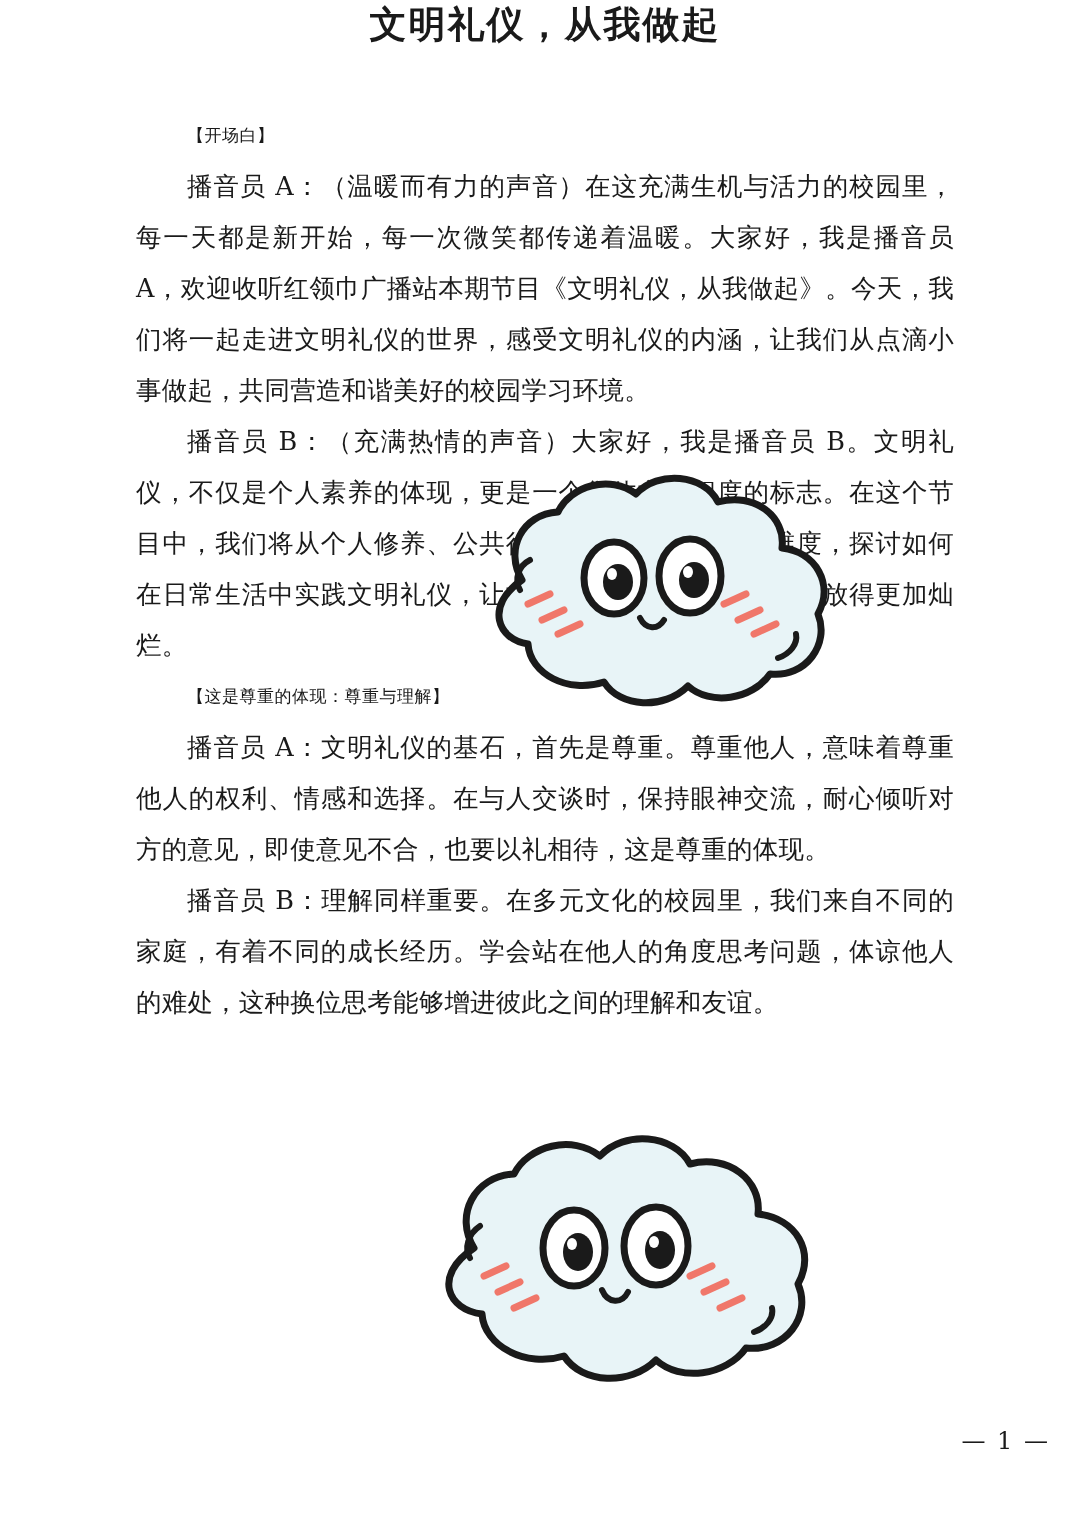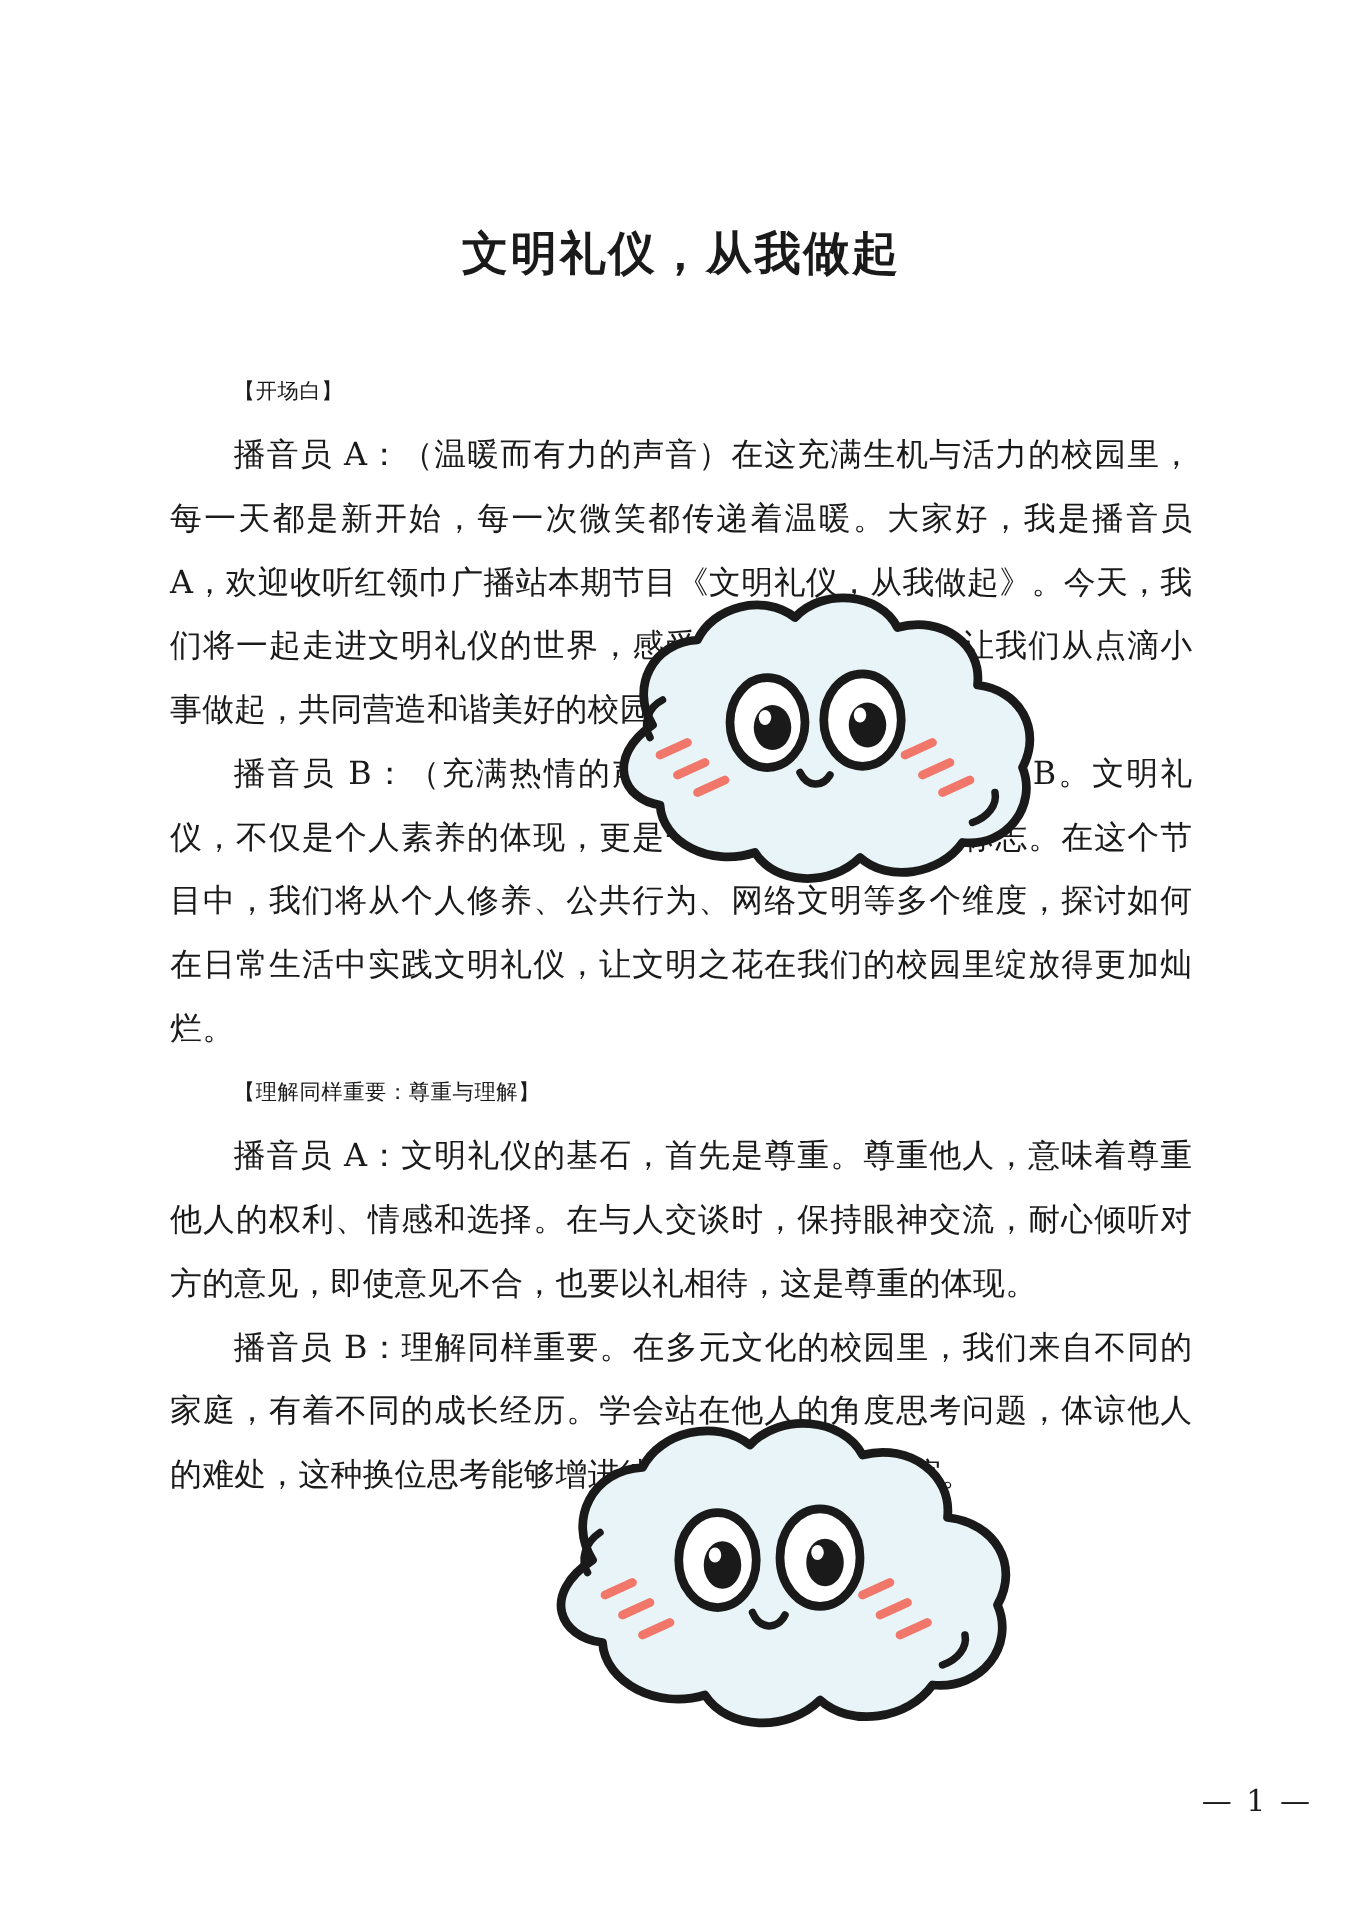--- a/index.html
+++ b/index.html
@@ -18,21 +18,20 @@
   }
   .content {
     position: absolute;
     left: 136px;
     top: 0;
     width: 818px;
     height: 1527px;
   }
   .doc-title {
     margin: 0;
-    padding-top: 178px;
     text-align: center;
     font-size: 37px;
     font-weight: bold;
     letter-spacing: 2px;
     font-family: "DejaVu Serif", "Liberation Serif", serif;
   }
   .section-head {
     margin: 0;
     font-size: 17px;
     line-height: 51px;
@@ -91,21 +90,21 @@
   <div class="content">
 
     <h1 class="doc-title">文明礼仪，从我做起</h1>
 
     <div class="spacer-top"></div>
 
     <p class="section-head">【开场白】</p>
     <p class="para">播音员 A：（温暖而有力的声音）在这充满生机与活力的校园里，每一天都是新开始，每一次微笑都传递着温暖。大家好，我是播音员 A，欢迎收听红领巾广播站本期节目《文明礼仪，从我做起》。今天，我们将一起走进文明礼仪的世界，感受文明礼仪的内涵，让我们从点滴小事做起，共同营造和谐美好的校园学习环境。</p>
     <p class="para">播音员 B：（充满热情的声音）大家好，我是播音员 B。文明礼仪，不仅是个人素养的体现，更是一个集体文明程度的标志。在这个节目中，我们将从个人修养、公共行为、网络文明等多个维度，探讨如何在日常生活中实践文明礼仪，让文明之花在我们的校园里绽放得更加灿烂。</p>
 
-    <p class="section-head">【理解同样重要：尊重与理解】</p>
+    <p class="section-head">【这是尊重的体现：尊重与理解】</p>
     <p class="para">播音员 A：文明礼仪的基石，首先是尊重。尊重他人，意味着尊重他人的权利、情感和选择。在与人交谈时，保持眼神交流，耐心倾听对方的意见，即使意见不合，也要以礼相待，这是尊重的体现。</p>
     <p class="para">播音员 B：理解同样重要。在多元文化的校园里，我们来自不同的家庭，有着不同的成长经历。学会站在他人的角度思考问题，体谅他人的难处，这种换位思考能够增进彼此之间的理解和友谊。</p>
 
   </div>
 
   <div class="cloud" id="cloud-one">
     <svg viewBox="0 0 452 250" xmlns="http://www.w3.org/2000/svg">
       <path d="M104 112 C86 82 104 46 140 44 C152 18 192 6 218 26 C240 2 286 6 300 34 C336 24 368 48 364 80 C398 84 416 116 400 146 C412 176 388 210 352 206 C334 232 292 238 270 218 C246 242 202 240 186 214 C150 226 112 206 110 176 C80 172 66 138 104 112 Z" fill="#e8f4f7" stroke="#1a1a1a" stroke-width="7" stroke-linejoin="round"></path>
       <ellipse cx="196" cy="110" rx="30" ry="36" fill="#ffffff" stroke="#1a1a1a" stroke-width="7"></ellipse>
       <ellipse cx="272" cy="108" rx="31" ry="37" fill="#ffffff" stroke="#1a1a1a" stroke-width="7"></ellipse>

